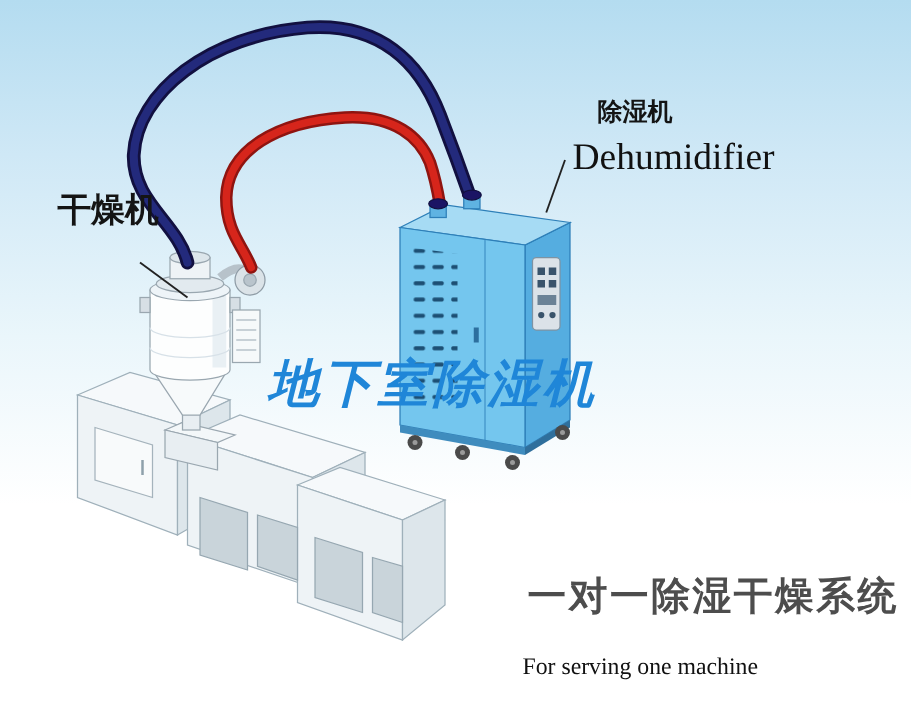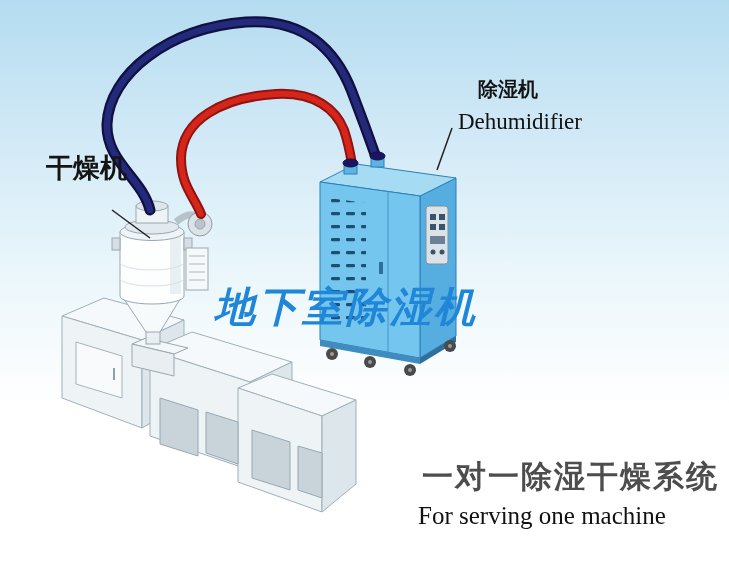--- a/index.html
+++ b/index.html
@@ -14,35 +14,35 @@
       #eaf6fb 48%,
       var(--background-bottom,#ffffff) 72%);
   }
   .stage svg{position:absolute;left:0;top:0;}
   .lbl{position:absolute;white-space:nowrap;}
   .lbl-cn{font-weight:bold;color:#141414;}
   .lbl-serif{font-family:"Liberation Serif", serif;color:#111;}
   .hopper-cn{left:46px;top:150px;font-size:27px;}
   .hopper-en{left:52px;top:197px;font-size:23px;}
   .dehum-cn{left:478px;top:76px;font-size:20px;}
-  .dehum-en{left:458px;top:109px;font-size:23px;}
+  .dehum-en{left:458px;top:109px;font-size:30px;}
   .watermark{
     left:214px;top:260px;
     font-size:41px;font-weight:bold;font-style:italic;
     letter-spacing:3px;
     color:var(--watermark-text,#1f86d8);
     margin-top:20px;
   }
   .system-cn{
     left:422px;top:456px;
     font-size:31px;font-weight:bold;
     letter-spacing:2px;
     color:var(--system-text,#4d4d4d);
   }
-  .system-en{left:418px;top:502px;font-size:25px;}
+  .system-en{left:418px;top:523px;font-size:19px;}
 </style>
 </head>
 <body>
 
 <div class="stage">
 
   <svg width="729" height="561" viewBox="0 0 729 561">
     <defs>
       <pattern id="vents" width="15" height="13" patternUnits="userSpaceOnUse">
         <rect x="1" y="4" width="9" height="3.2" rx="1.2" fill="#1d4f74"></rect>

